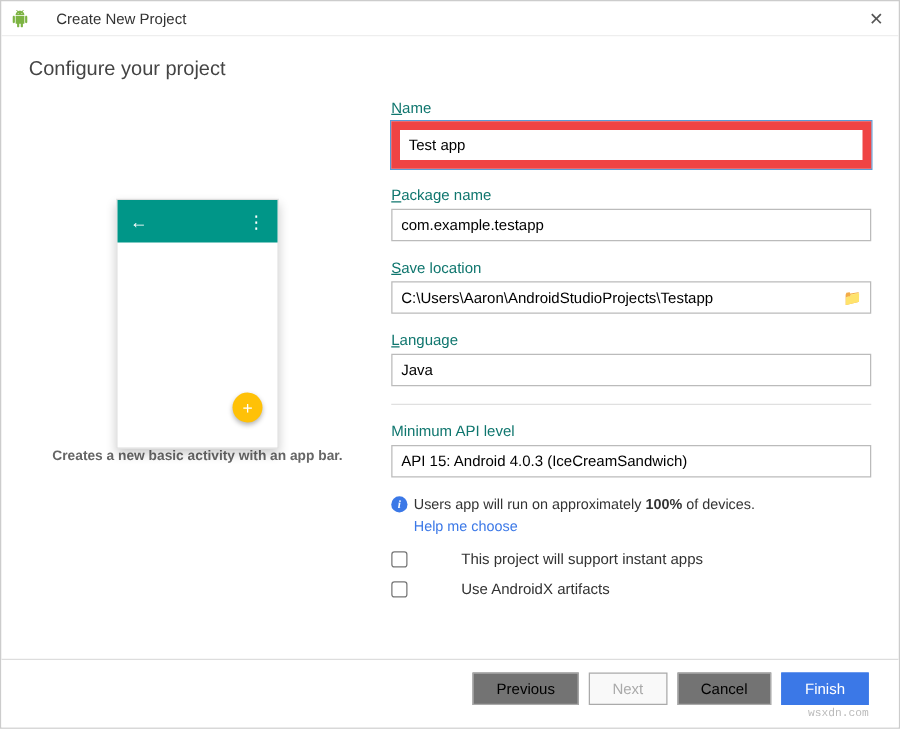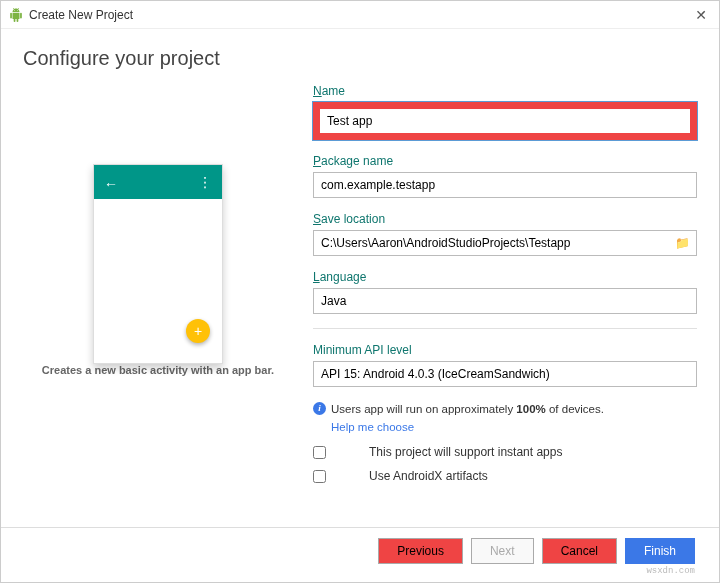--- a/index.html
+++ b/index.html
@@ -1,20 +1,20 @@
 <!DOCTYPE html>
 <html><head>
   <meta charset="utf-8">
   <style>
     * { box-sizing: border-box; margin: 0; padding: 0; font-family: "Segoe UI", Tahoma, sans-serif; }
     body { width: 720px; height: 583px; background: #fff; border: 1px solid #ccc; position: relative; overflow: hidden; }
-    .titlebar { height: 28px; display: flex; align-items: center; padding: 0 8px; border-bottom: 1px solid #eee; font-size: 12px; color: #333; }
+    .titlebar { height: 28px; display: flex; align-items: center; padding: 0 8px; border-bottom: 1px solid #eee; font-size: 12px; color: #333; gap: 16px; }
     .titlebar .android-icon { width: 14px; height: 14px; margin-right: 6px; }
     .titlebar .close { margin-left: auto; font-size: 14px; color: #555; cursor: pointer; padding: 0 4px; }
-    .header { font-size: 20px; color: #444; padding: 18px 22px 10px; }
+    .header { font-size: 16px; color: #444; padding: 18px 22px 10px; }
     .main { display: flex; padding: 0 22px; }
     .left { width: 270px; padding-top: 84px; text-align: center; }
     .preview { width: 130px; height: 200px; margin: 0 auto; border: 1px solid #ddd; box-shadow: 0 4px 8px rgba(0,0,0,0.2); background: #fff; position: relative; }
     .appbar { height: 34px; background: #009688; display: flex; align-items: center; justify-content: space-between; padding: 0 10px; }
     .appbar .back, .appbar .menu { color: #fff; font-size: 14px; }
     .fab { position: absolute; right: 12px; bottom: 20px; width: 24px; height: 24px; border-radius: 50%; background: #ffc107; color: #fff; display: flex; align-items: center; justify-content: center; font-size: 14px; box-shadow: 0 2px 4px rgba(0,0,0,0.3);}
     .template-name { font-size: 12px; margin-top: 18px; color: #444; }
     .template-desc { font-size: 11px; color: #666; padding: 0 6px; font-weight: bold; }
     .right { flex: 1; padding-left: 20px; padding-top: 4px; }
     .field { margin-bottom: 14px; }
@@ -25,21 +25,21 @@
     .field.saveloc { position: relative; }
     .folder-icon { position: absolute; right: 7px; top: 24px; color: #aaa; font-size: 12px; }
     select { appearance: none; background-image: linear-gradient(45deg, transparent 50%, #555 50%), linear-gradient(135deg, #555 50%, transparent 50%); background-position: calc(100% - 13px) 11px, calc(100% - 9px) 11px; background-size: 4px 4px, 4px 4px; background-repeat: no-repeat; }
     .divider { border: none; border-top: 1px solid #e0e0e0; margin: 10px 0 14px; }
     .note { font-size: 11.5px; color: #333; padding-left: 18px; position: relative; line-height: 1.4; }
     .info-icon { position: absolute; left: 0; top: 1px; width: 13px; height: 13px; border-radius: 50%; background: #3b78e7; color: #fff; font-size: 9px; font-weight: bold; display: flex; align-items: center; justify-content: center; font-style: italic; font-family: Georgia, serif; }
     .help-link { color: #3b78e7; font-size: 11.5px; text-decoration: none; display: inline-block; margin-top: 2px; margin-left: 18px; cursor: pointer; }
     .checkbox { display: flex; align-items: center; font-size: 12px; color: #333; margin-top: 10px; gap: 37px; }
     .checkbox input { margin-right: 6px; width: 13px; height: 13px; }
     .footer { position: absolute; bottom: 0; left: 0; right: 0; border-top: 1px solid #ddd; padding: 10px 24px 18px; display: flex; justify-content: flex-end; gap: 8px; background: #fff; }
-    .footer button { font-size: 12px; padding: 5px 18px; border: 1px solid #aaa; background: #ef4444; cursor: pointer; }
+    .footer button { font-size: 12px; padding: 5px 18px; border: 1px solid #aaa; background: #737373; cursor: pointer; }
     .footer button:disabled { color: #aaa; background: #f9f9f9; cursor: default; }
     .footer button.primary { background: #3b78e7; border-color: #3b78e7; color: #fff; }
     .watermark { position: absolute; bottom: 6px; right: 24px; font-size: 9px; color: #bbb; pointer-events: none; font-family: Liberation Mono, monospace; }
   </style>
 </head>
 <body>
 
 <div class="titlebar">
   <svg class="android-icon" viewBox="0 0 24 24" fill="#7cb342">
       <path d="M6 18c0 .55.45 1 1 1h1v3.5c0 .83.67 1.5 1.5 1.5s1.5-.67 1.5-1.5V19h2v3.5c0 .83.67 1.5 1.5 1.5s1.5-.67 1.5-1.5V19h1c.55 0 1-.45 1-1V8H6v10zM3.5 8C2.67 8 2 8.67 2 9.5v7c0 .83.67 1.5 1.5 1.5S5 17.33 5 16.5v-7C5 8.67 4.33 8 3.5 8zm17 0c-.83 0-1.5.67-1.5 1.5v7c0 .83.67 1.5 1.5 1.5s1.5-.67 1.5-1.5v-7c0-.83-.67-1.5-1.5-1.5zm-4.97-5.84l1.3-1.3c.2-.2.2-.51 0-.71-.2-.2-.51-.2-.71 0l-1.48 1.48C13.85 1.23 12.95 1 12 1c-.96 0-1.86.23-2.66.63L7.85.15c-.2-.2-.51-.2-.71 0-.2.2-.2.51 0 .71l1.31 1.31C6.97 3.26 6 5.01 6 7h12c0-1.99-.97-3.75-2.47-4.84zM10 5H9V4h1v1zm5 0h-1V4h1v1z"></path>

